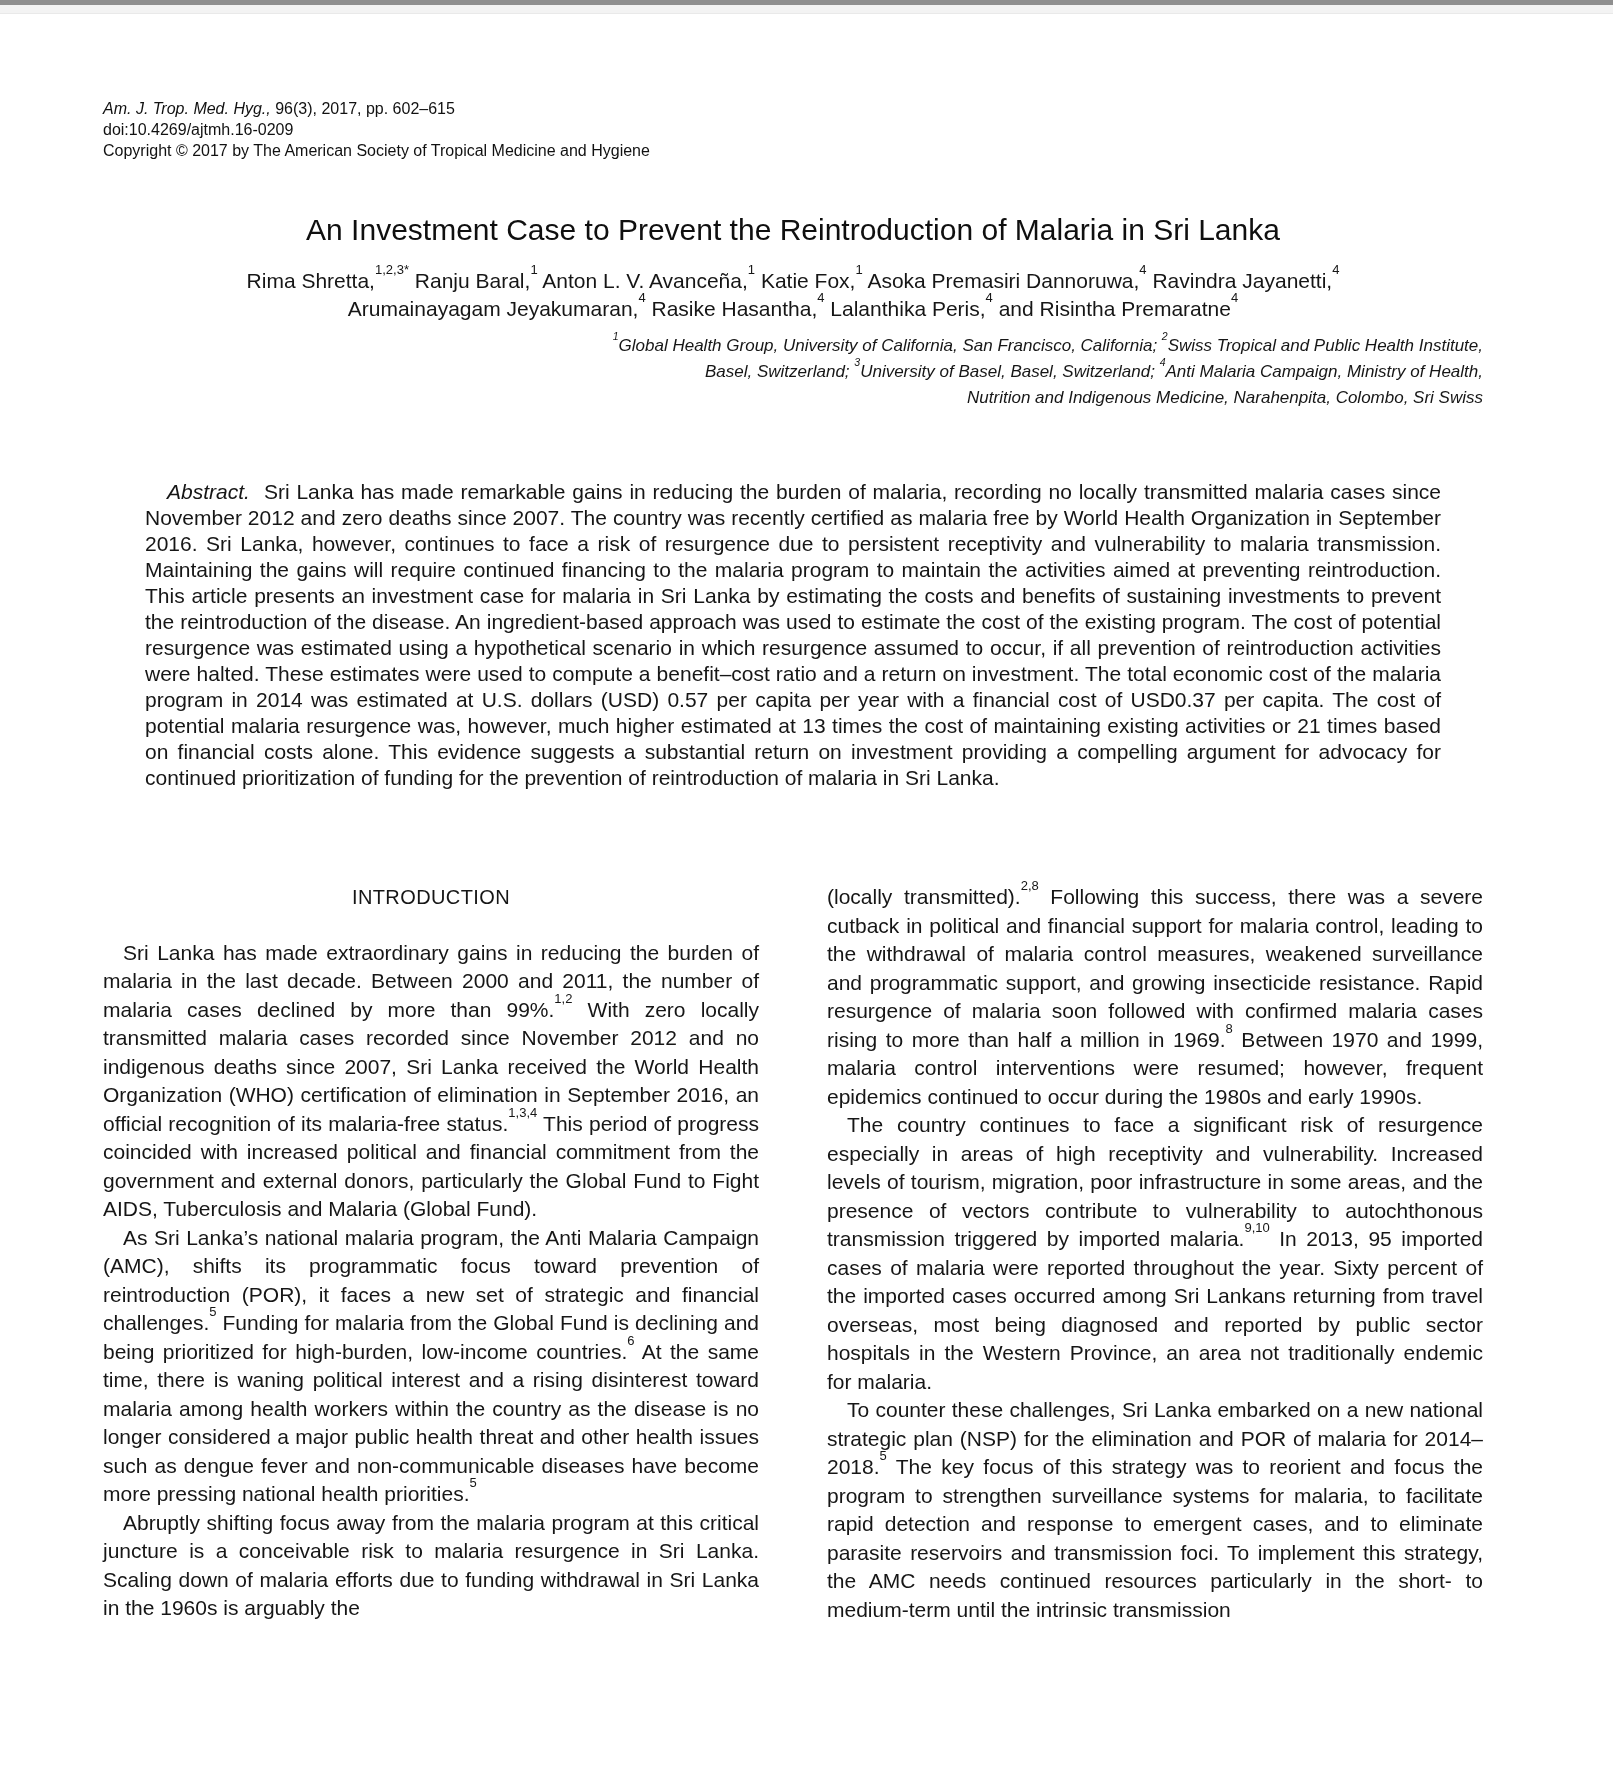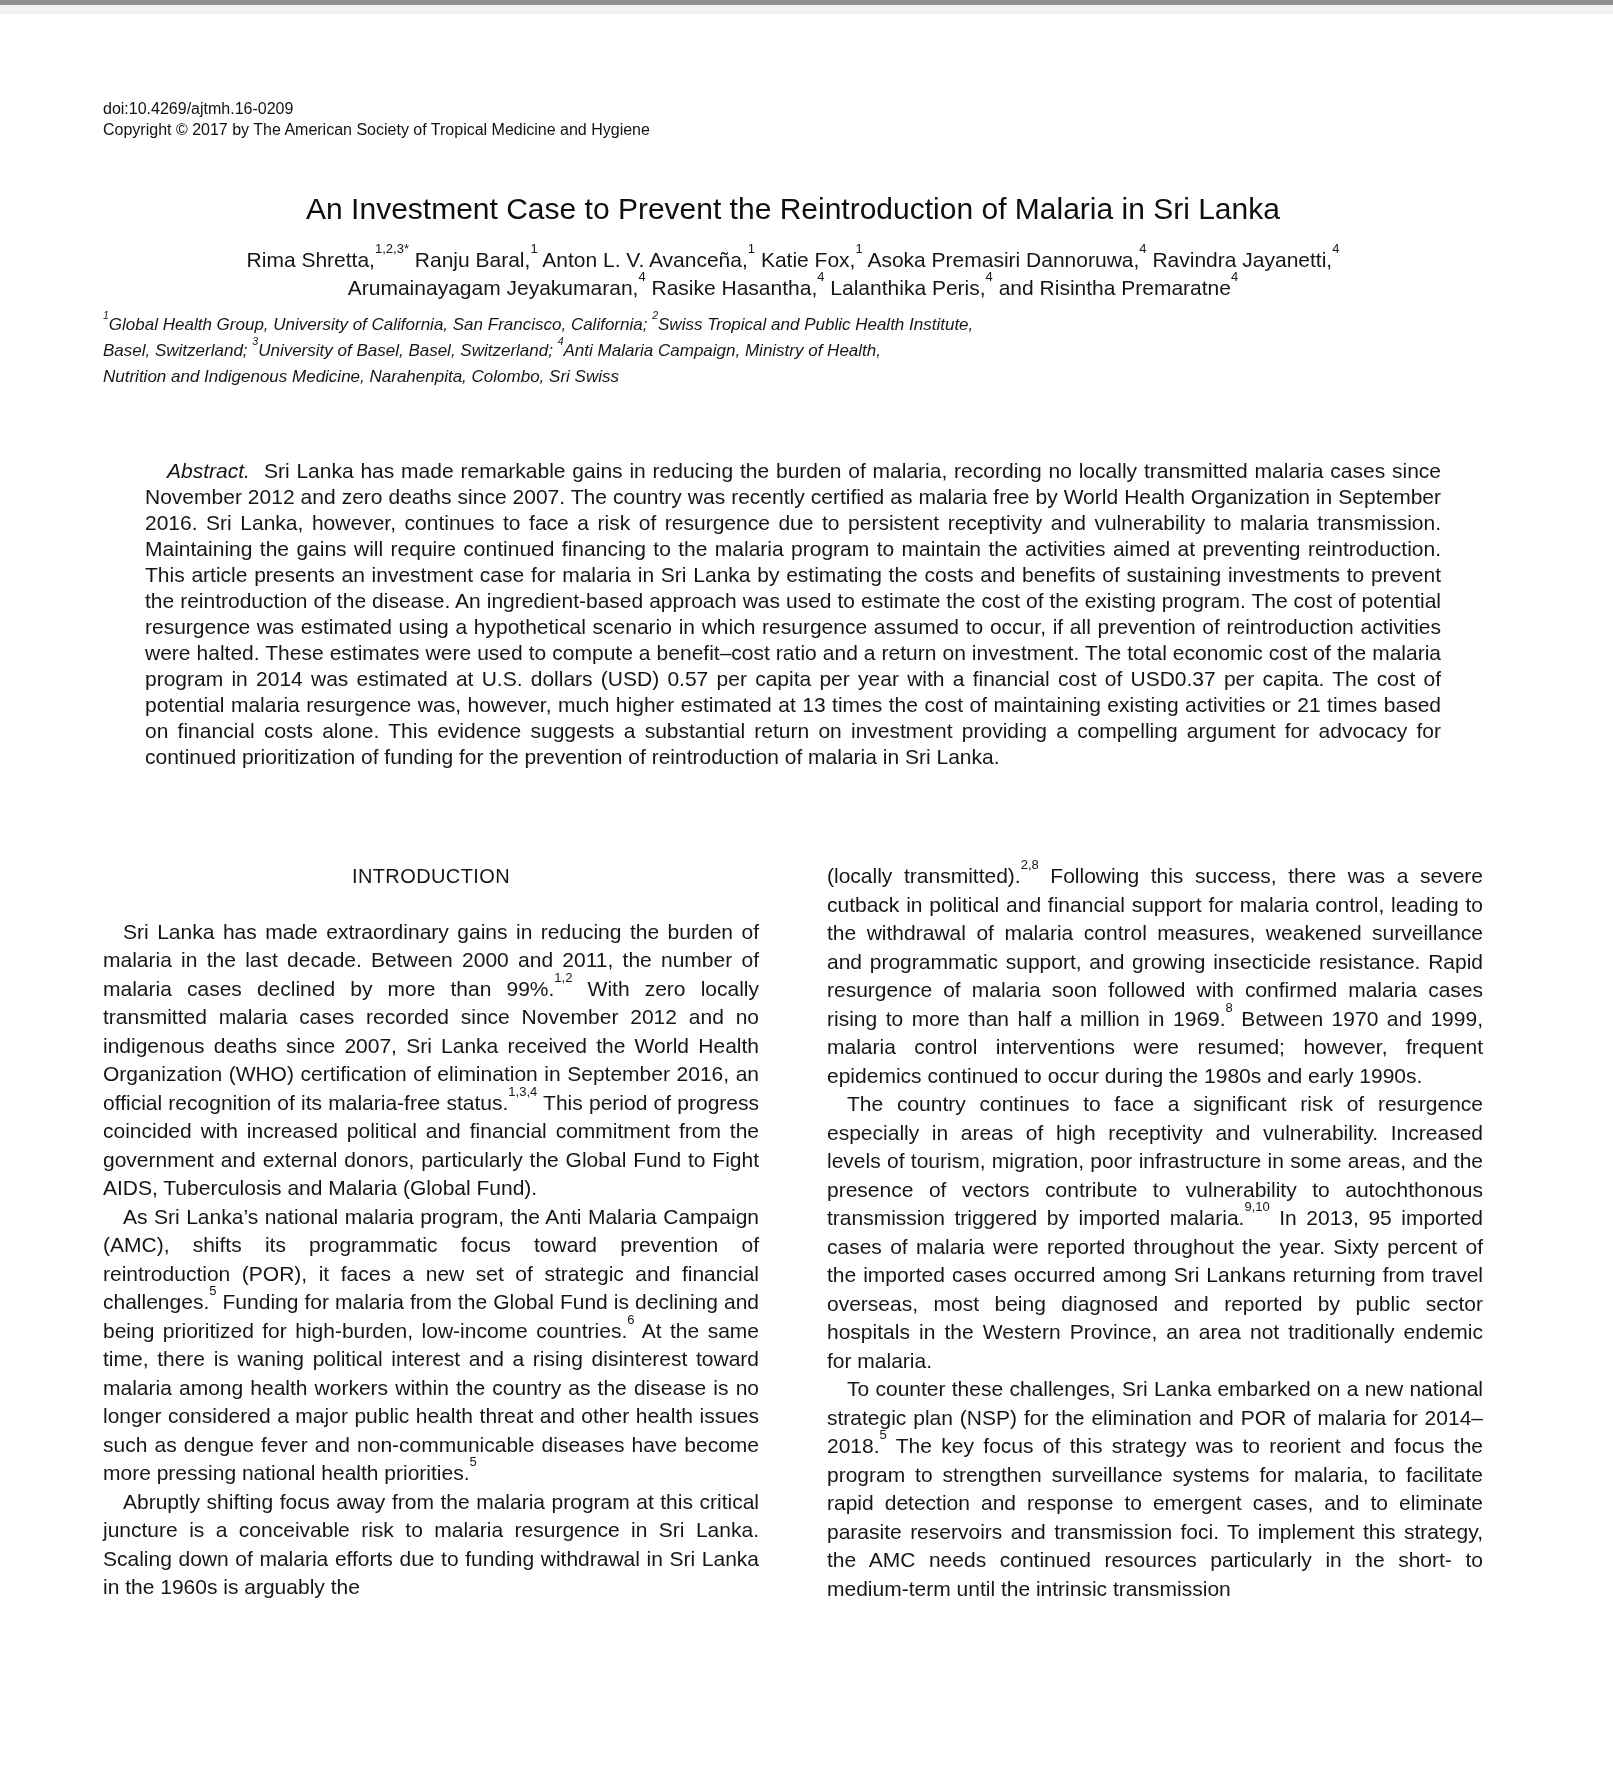--- a/index.html
+++ b/index.html
@@ -30,21 +30,21 @@
   }
 
   .authors {
     text-align: center;
     font-size: 21px;
     line-height: 28px;
     margin-top: 20px;
   }
 
   .affiliations {
-    text-align: left;
+    text-align: right;
     font-style: italic;
     font-size: 17px;
     line-height: 26px;
     margin-top: 10px;
   }
 
   .abstract {
     margin: 68px 42px 0 42px;
     text-align: justify;
     font-size: 21px;
@@ -70,20 +70,21 @@
 </head>
 <body>
 
 <div class="page">
   <div class="viewer-edge-dark"></div>
   <div class="viewer-edge-light"></div>
 
   <div class="content">
 
     <div class="header-meta">
+      <div><span class="journal-italic">Am. J. Trop. Med. Hyg.,</span><span> 96(3), 2017, pp. 602–615</span></div>
       <div>doi:10.4269/ajtmh.16-0209</div>
       <div>Copyright © 2017 by The American Society of Tropical Medicine and Hygiene</div>
     </div>
 
     <h1 class="title">An Investment Case to Prevent the Reintroduction of Malaria in Sri Lanka</h1>
 
     <div class="authors">
       <div>Rima Shretta,<sup>1,2,3*</sup> Ranju Baral,<sup>1</sup> Anton L. V. Avanceña,<sup>1</sup> Katie Fox,<sup>1</sup> Asoka Premasiri Dannoruwa,<sup>4</sup> Ravindra Jayanetti,<sup>4</sup></div>
       <div>Arumainayagam Jeyakumaran,<sup>4</sup> Rasike Hasantha,<sup>4</sup> Lalanthika Peris,<sup>4</sup> and Risintha Premaratne<sup>4</sup></div>
     </div>

